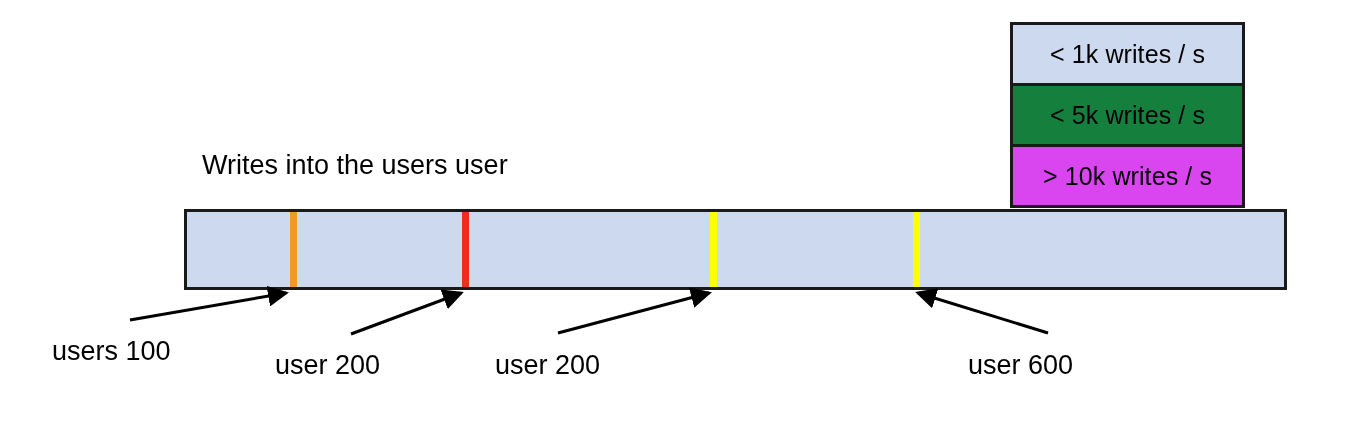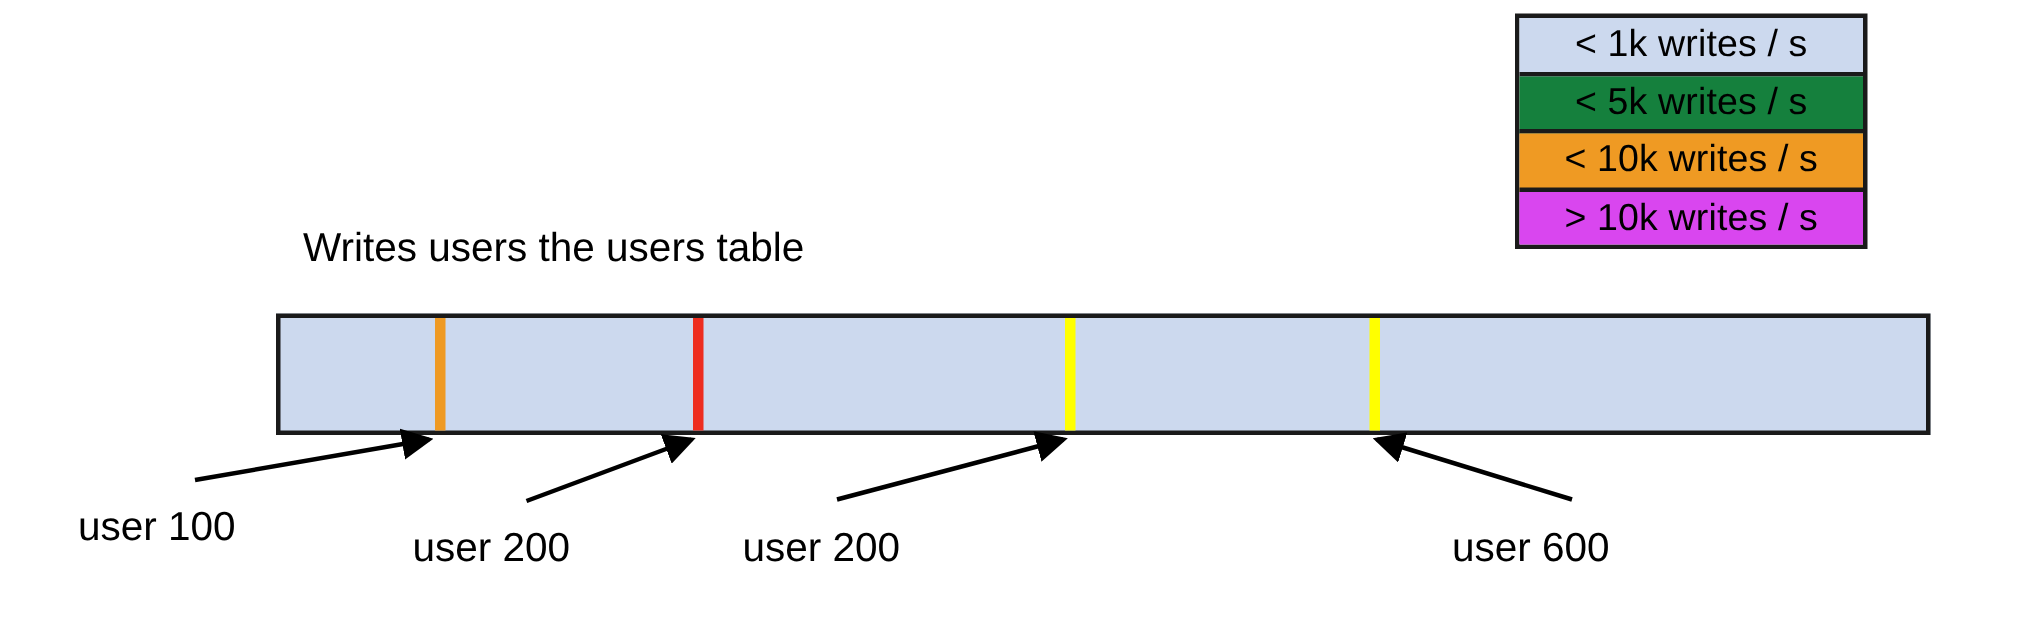--- a/index.html
+++ b/index.html
@@ -13,23 +13,23 @@
     position: relative;
     overflow: hidden;
     font-family: "Liberation Sans", sans-serif;
     color: #000000;
   }
 
   
   .legend {
     position: absolute;
     left: 1010px;
-    top: 9px;
+    top: 22px;
     width: 235px;
-    height: 157px;
+    height: 186px;
     border: 3px solid #1a1a1a;
     box-sizing: border-box;
     display: flex;
     flex-direction: column;
   }
   .legend-row {
     flex: 1 1 0;
     border-bottom: 3px solid #1a1a1a;
     box-sizing: border-box;
     display: flex;
@@ -99,29 +99,26 @@
 </head>
 <body>
 
 <div class="legend">
   <div class="legend-row" style="background:#ccd9ee">
     <span class="legend-label">&lt; 1k writes / s</span>
   </div>
   <div class="legend-row" style="background:#15803d">
     <span class="legend-label">&lt; 5k writes / s</span>
   </div>
-  <div class="legend-row" style="background:#ef9a23">
-    <span class="legend-label">&lt; 10k writes / s</span>
-  </div>
   <div class="legend-row" style="background:#d946ef">
     <span class="legend-label">&gt; 10k writes / s</span>
   </div>
 </div>
 
-<div class="chart-title">Writes users the users table</div>
+<div class="chart-title">Writes into the users user</div>
 
 <div class="bar-wrap">
   <div class="bar" style="background:#ccd9ee"></div>
   <div class="bar-marker" style="left:106px;background:#ef9a23"></div>
   <div class="bar-marker" style="left:278px;background:#ed2d1f"></div>
   <div class="bar-marker" style="left:526px;background:#ffff00"></div>
   <div class="bar-marker" style="left:729px;background:#ffff00"></div>
 </div>
 
 <svg class="overlay" viewBox="0 0 1350 422" width="1350" height="422">
@@ -129,16 +126,16 @@
     <marker id="arrowhead" markerWidth="7" markerHeight="7" refX="6" refY="3.5" orient="auto" markerUnits="strokeWidth">
       <polygon points="0 0, 7 3.5, 0 7" fill="#000000"></polygon>
     </marker>
   </defs>
   <line x1="130" y1="320" x2="286" y2="293" stroke="#000000" stroke-width="3" marker-end="url(#arrowhead)"></line>
   <line x1="351" y1="334" x2="461" y2="293" stroke="#000000" stroke-width="3" marker-end="url(#arrowhead)"></line>
   <line x1="558" y1="333" x2="709" y2="293" stroke="#000000" stroke-width="3" marker-end="url(#arrowhead)"></line>
   <line x1="1048" y1="333" x2="918" y2="293" stroke="#000000" stroke-width="3" marker-end="url(#arrowhead)"></line>
 </svg>
 
-<div class="anno-label" style="left:52px;top:338px">user 100</div>
+<div class="anno-label" style="left:52px;top:338px">users 100</div>
 <div class="anno-label" style="left:275px;top:352px">user 200</div>
 <div class="anno-label" style="left:495px;top:352px">user 200</div>
 <div class="anno-label" style="left:968px;top:352px">user 600</div>
 
 </body></html>

